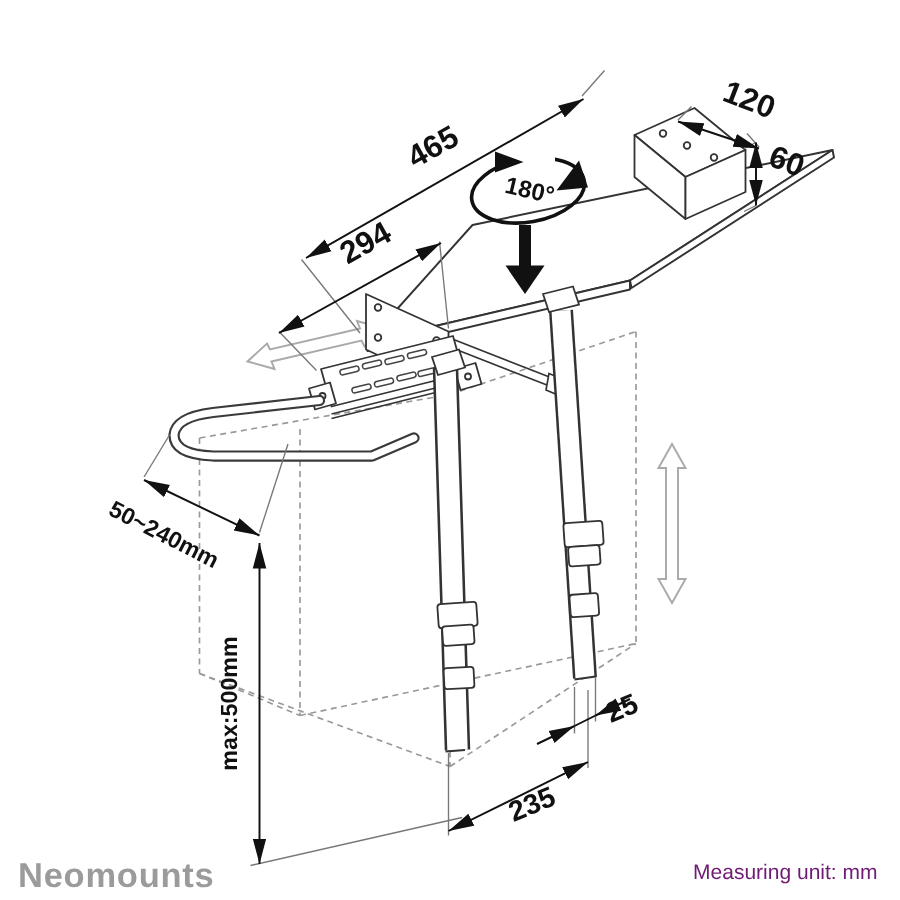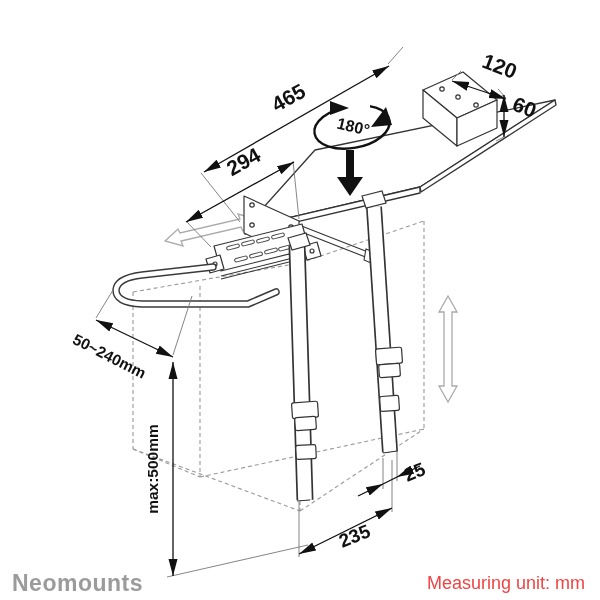--- a/index.html
+++ b/index.html
@@ -1,21 +1,21 @@
 <!DOCTYPE html>
 <html><head>
 <meta charset="utf-8">
 <style>
   html,body{margin:0;padding:0;background:#f2f2f2;}
   .stage{position:relative;width:600px;height:600px;background:#ffffff;overflow:hidden;
          font-family:"Liberation Sans", sans-serif;}
   .stage svg{position:absolute;left:0;top:0;}
   .logo{position:absolute;left:12px;top:570px;font-size:23px;font-weight:600;
         color:#9b9b9b;letter-spacing:.5px;text-align:right;}
-  .measure-note{position:absolute;right:15px;top:573px;font-size:18px;color:#ef4444;}
+  .measure-note{position:absolute;right:15px;top:573px;font-size:14px;color:#701a75;}
   text{font-family:"Liberation Sans", sans-serif;font-weight:600;fill:#111;}
 </style>
 </head>
 <body>
 
 <div class="stage">
 <svg width="600" height="600" viewBox="0 0 600 600">
   <defs>
     <marker id="ah" markerUnits="userSpaceOnUse" markerWidth="18" markerHeight="12" refX="17" refY="5" orient="auto-start-reverse">
       <path d="M17,5 L0,0.5 L0,9.5 Z" fill="#111"></path>

